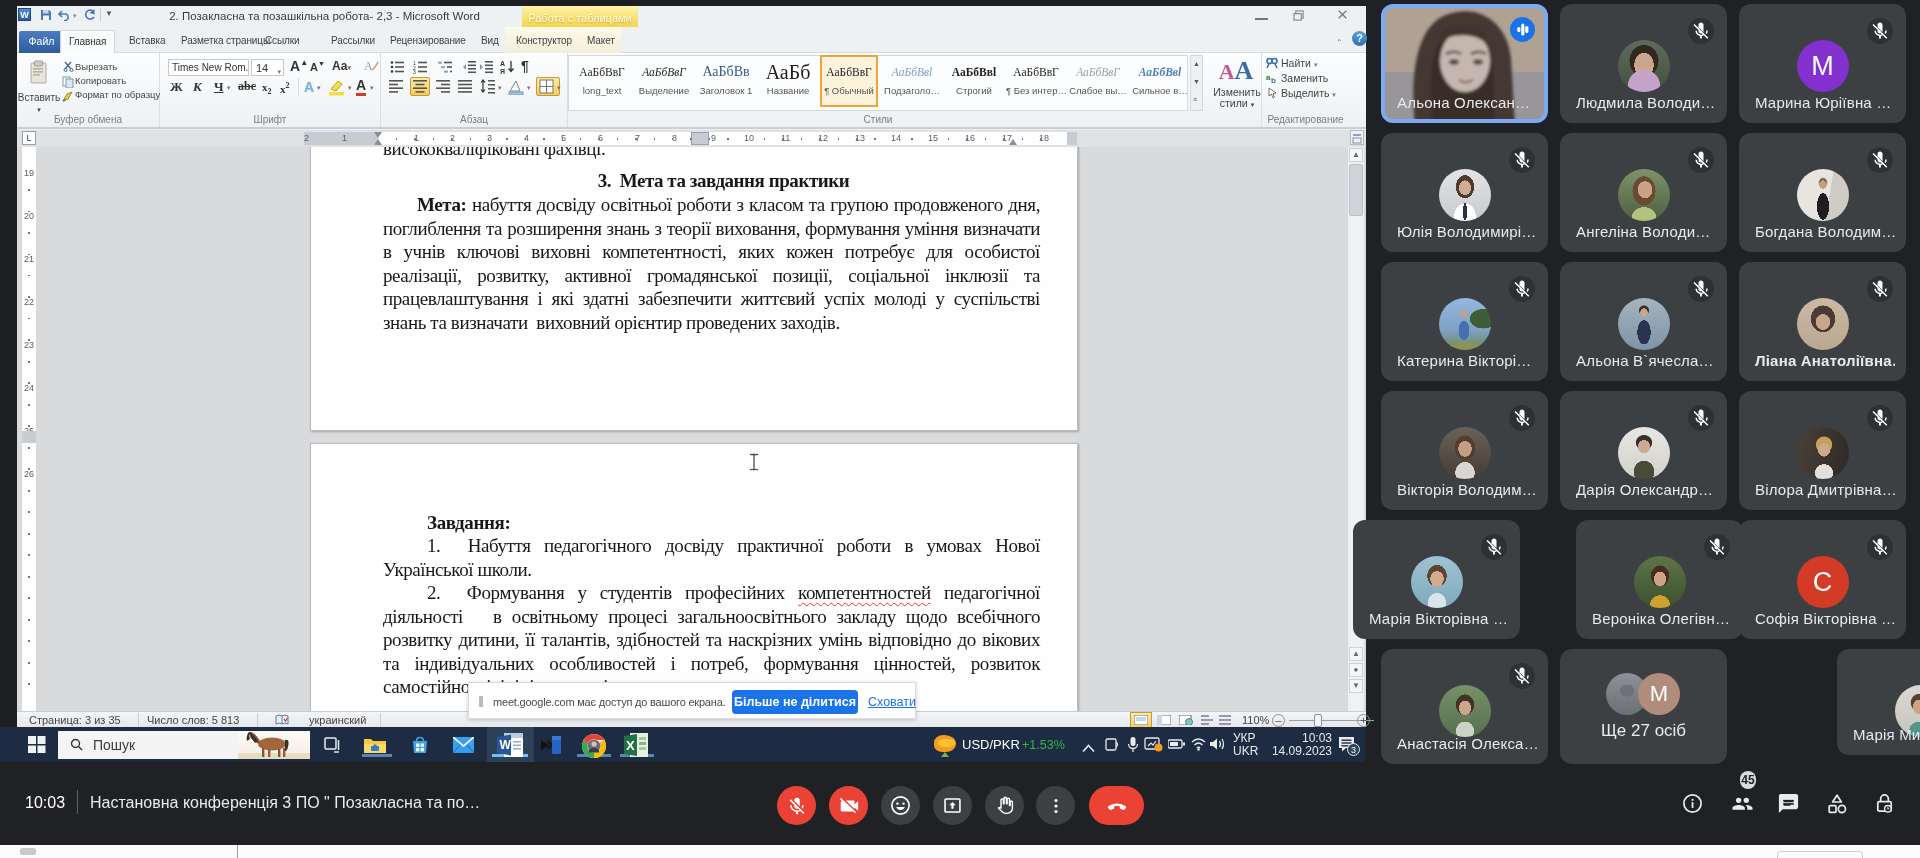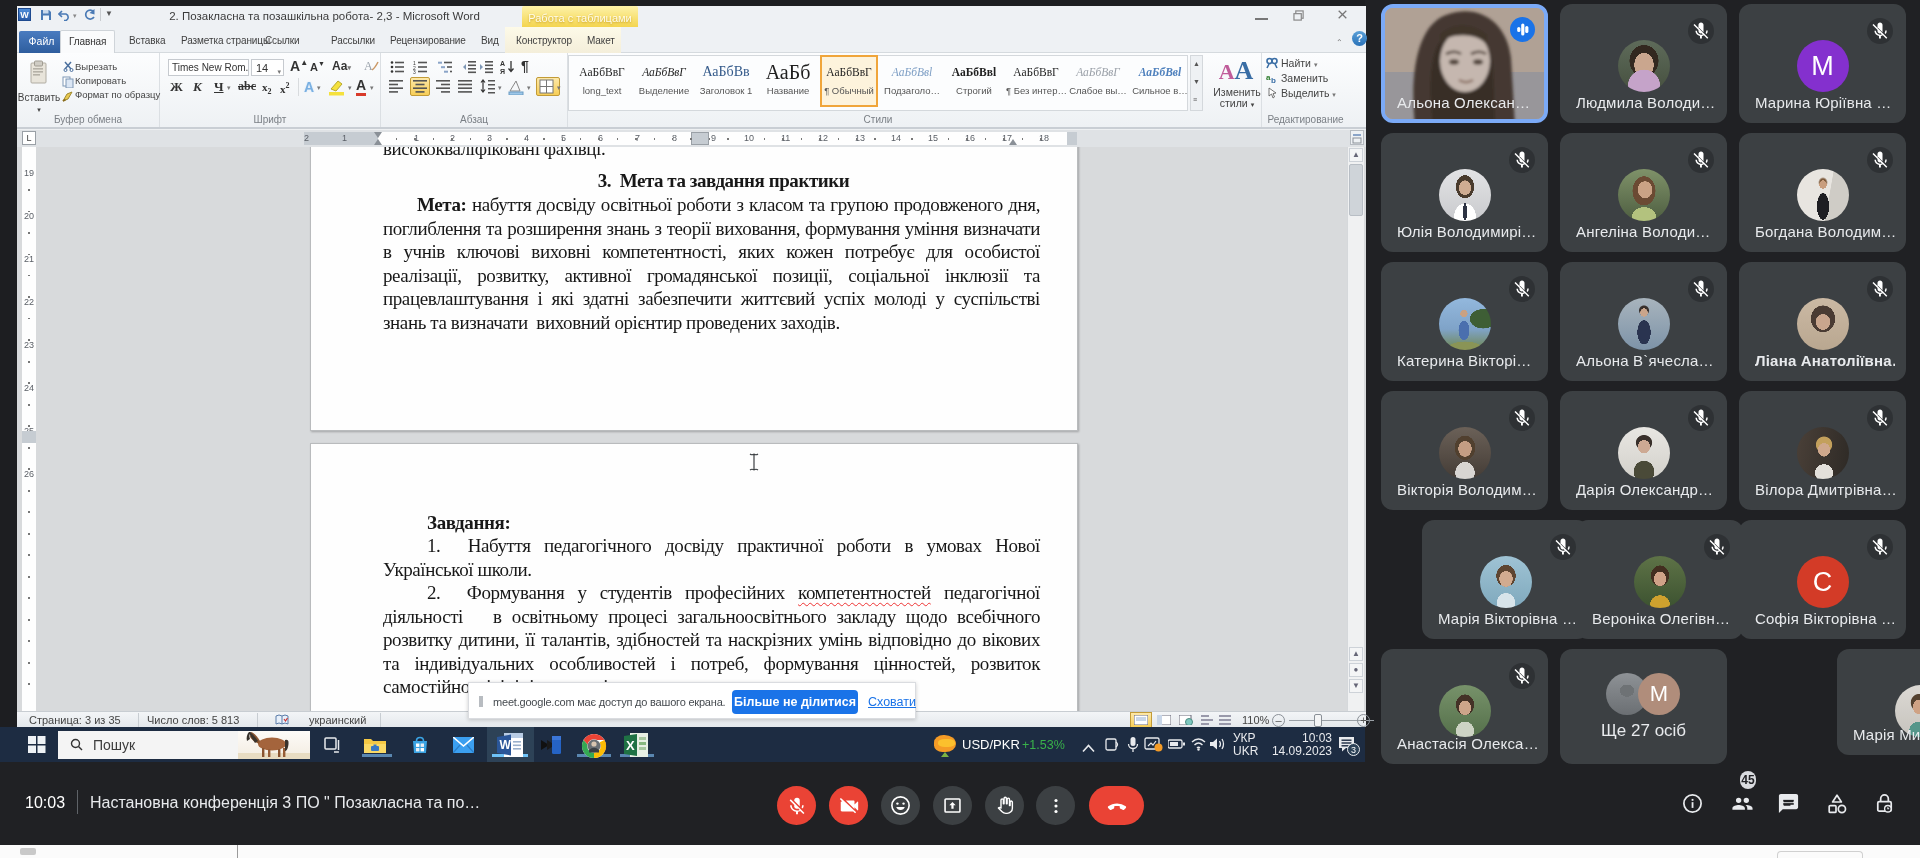--- a/index.html
+++ b/index.html
@@ -850,21 +850,21 @@
         radial-gradient(ellipse 14px 14px at 52% 34%, #c3a05c 0 55%, transparent 61%),
         linear-gradient(100deg,#4a4038,#2e2a26)"></div>
       <div class="tname">Вілора Дмитрівна…</div>
       <div class="micoff">
           <svg width="18" height="18" viewBox="3 3 18 18">
             <use href="#micoff-g"></use>
           </svg>
         </div>
     </div>
 
-    <div class="tile" style="left:1422px;top:520px;">
+    <div class="tile" style="left:1353px;top:520px;">
       <div class="av" style="background:
         radial-gradient(ellipse 15px 16px at 50% 90%, #d8e4ea 0 60%, transparent 61%),
         radial-gradient(ellipse 11px 13px at 50% 44%, #d2ab90 0 60%, transparent 61%),
         radial-gradient(ellipse 16px 18px at 50% 38%, #5e4531 0 60%, transparent 61%),
         linear-gradient(#9fc3d4,#7fa9bd)"></div>
       <div class="tname">Марія Вікторівна …</div>
       <div class="micoff">
           <svg width="18" height="18" viewBox="3 3 18 18">
             <use href="#micoff-g"></use>
           </svg>

